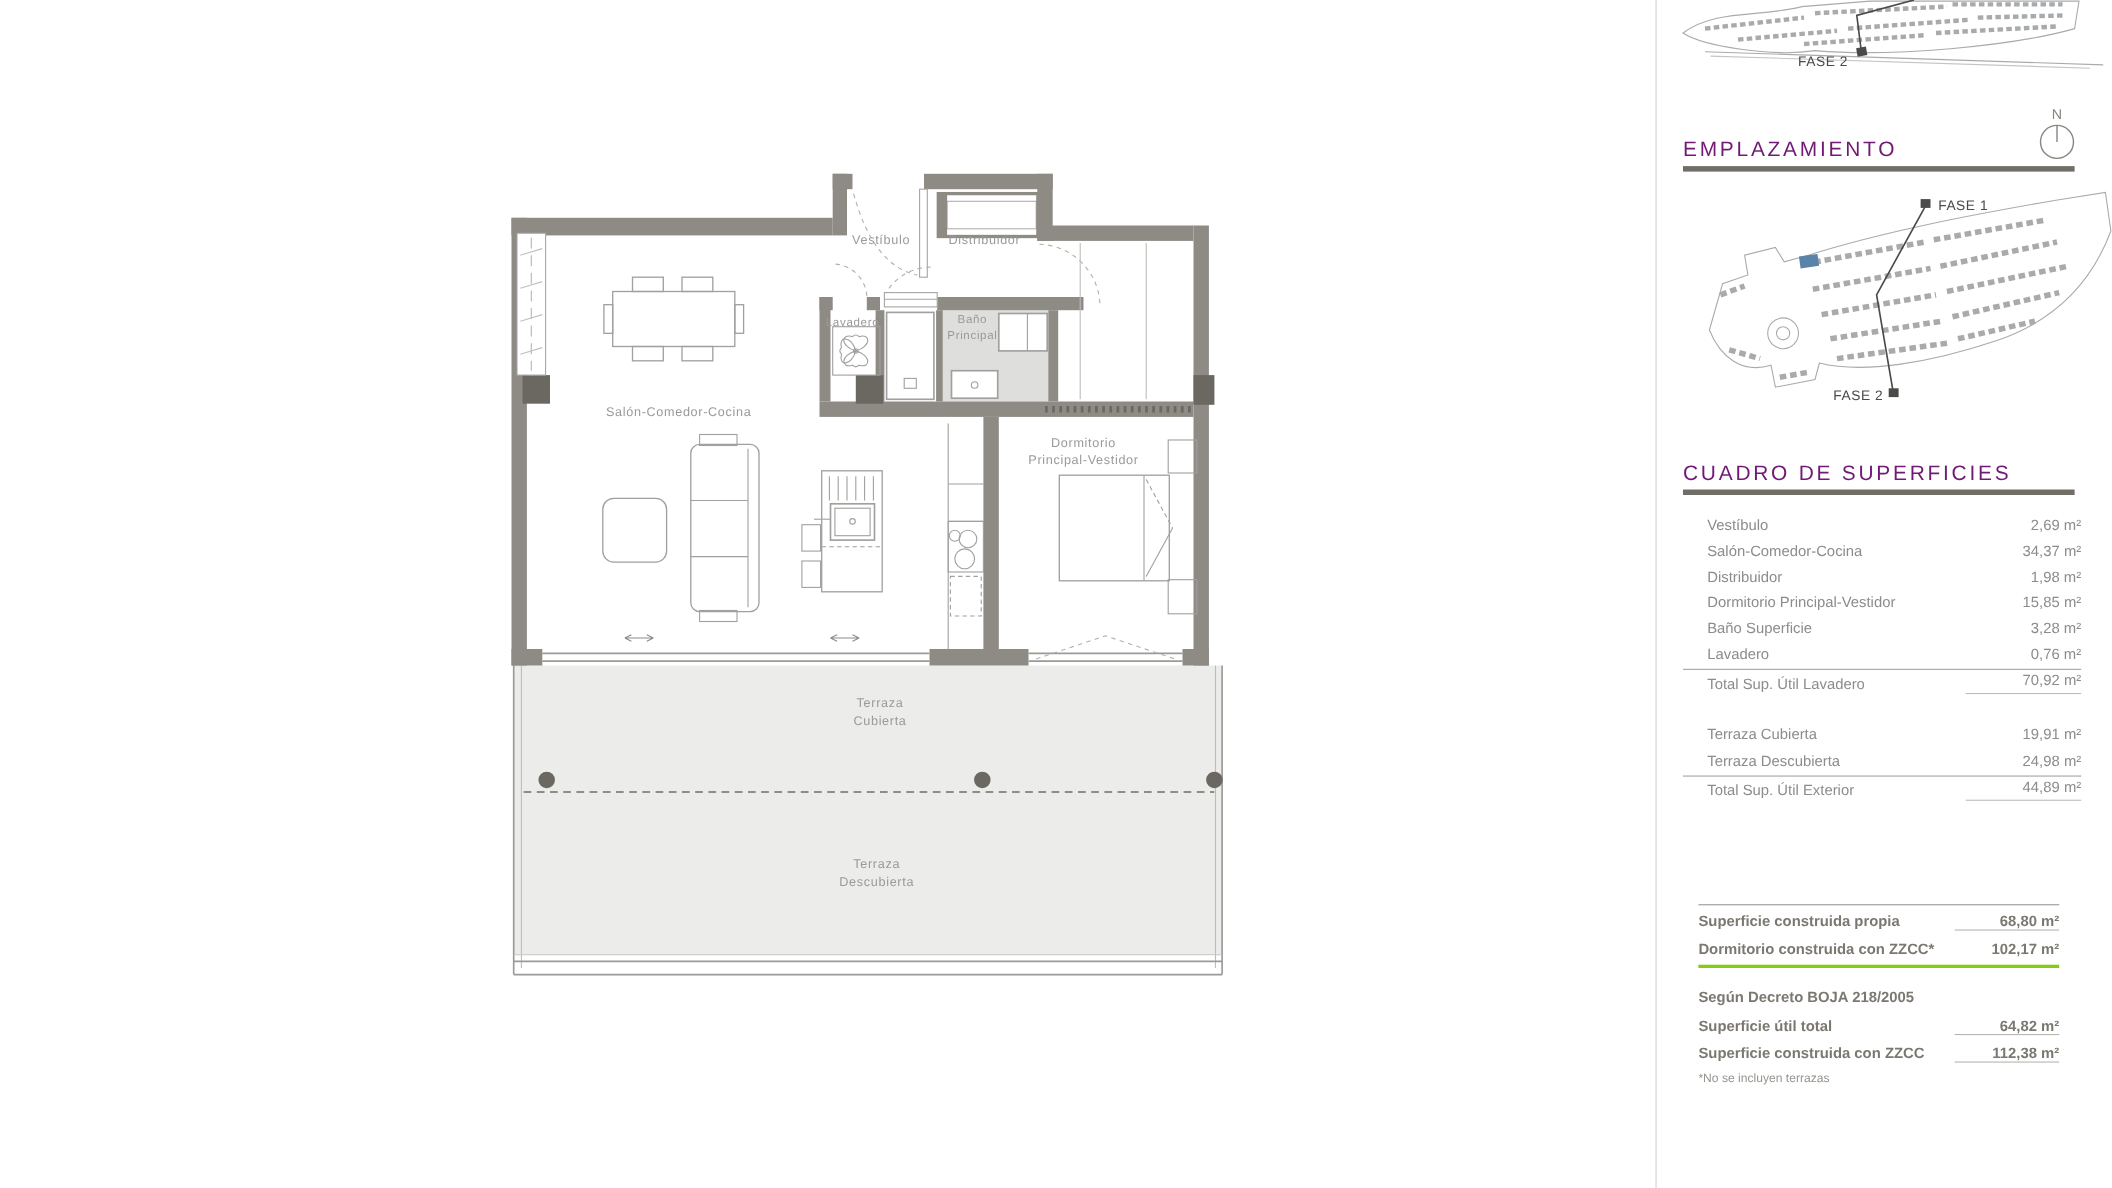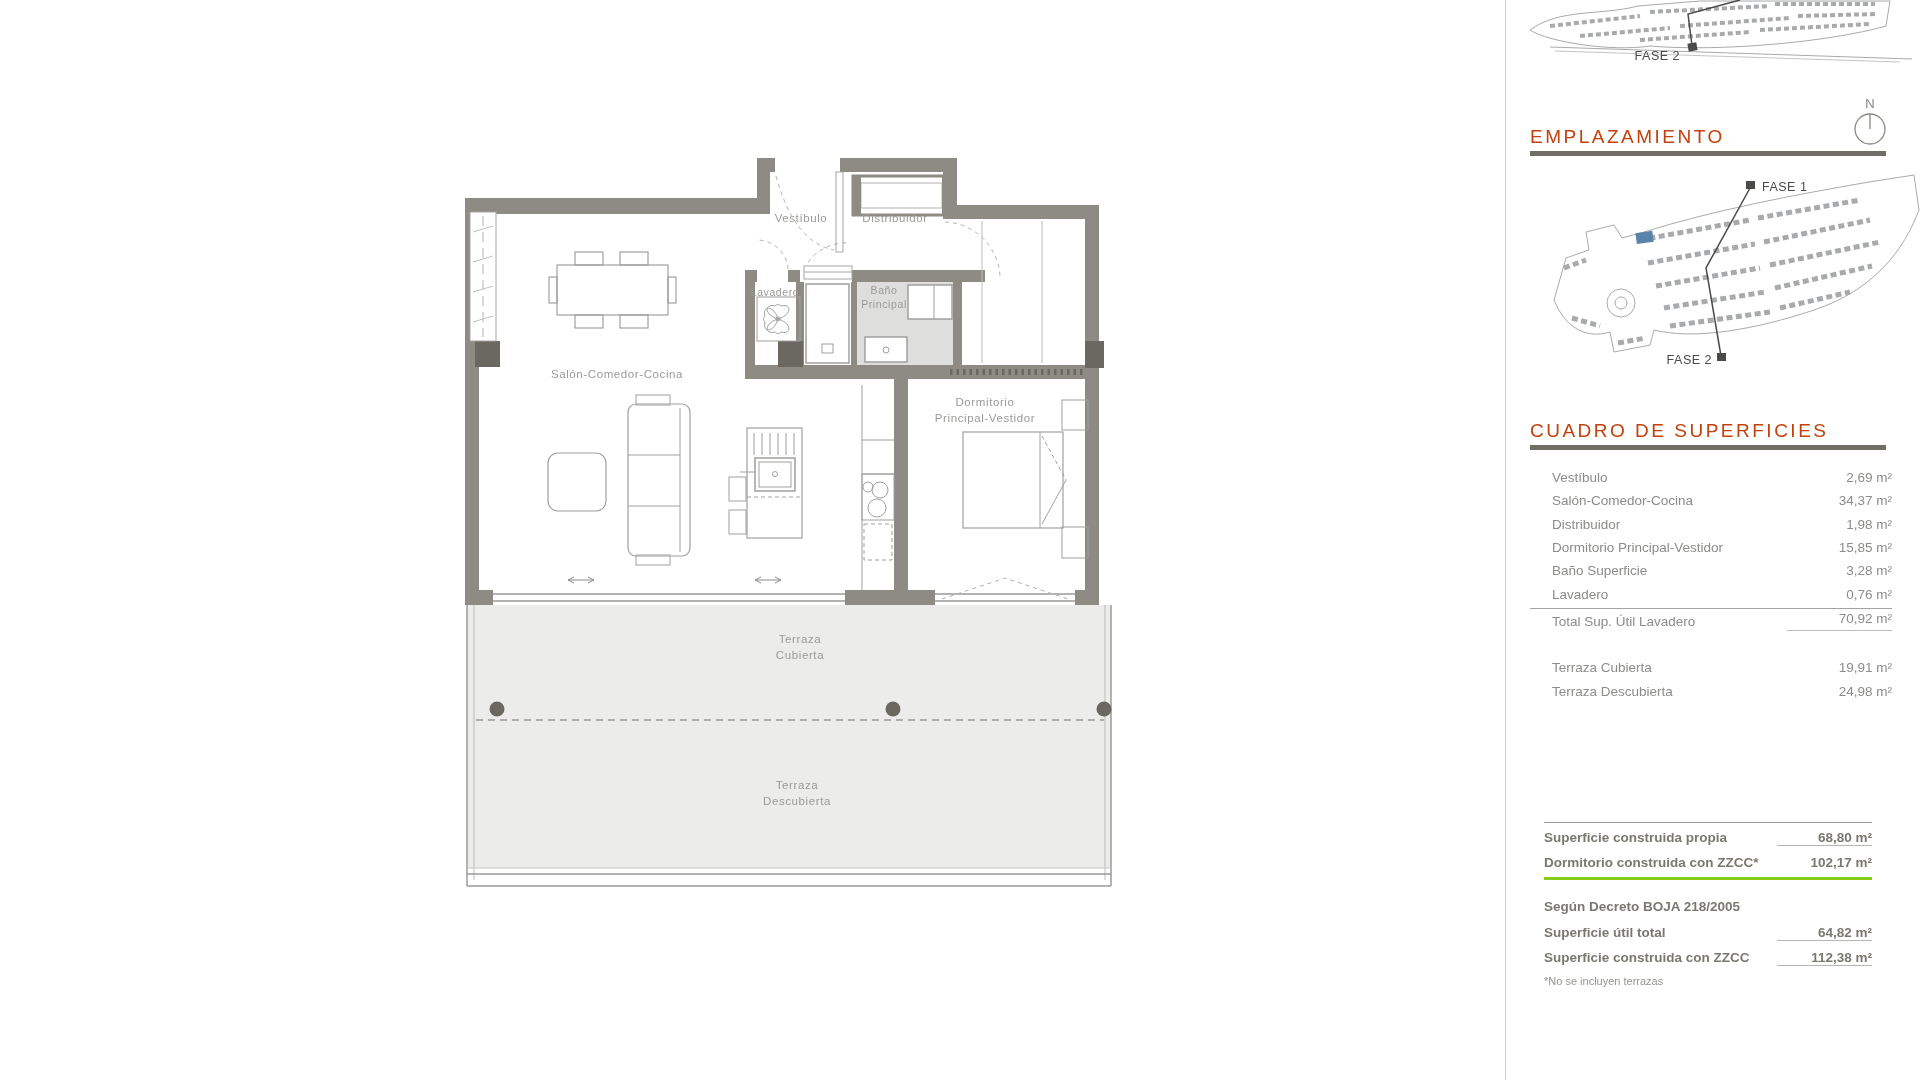--- a/index.html
+++ b/index.html
@@ -2,21 +2,21 @@
 <html><head>
 <meta charset="utf-8">
 <style>
   html,body{margin:0;padding:0;background:#ffffff;width:1920px;height:1080px;overflow:hidden;
             font-family:"Liberation Sans", sans-serif;}
   .page{position:relative;width:1920px;height:1080px;background:#fff;}
   .divider{position:absolute;left:1505px;top:0;width:1px;height:1080px;background:#d2d2d0;}
   .plan-svg{position:absolute;left:0;top:0;}
   .sidebar{position:absolute;left:1506px;top:0;width:414px;height:780px;}
   .abs{position:absolute;}
-  .sec-title{font-size:19px;letter-spacing:2.5px;color:#c2410c;font-weight:400;white-space:nowrap;}
+  .sec-title{font-size:19px;letter-spacing:2.5px;color:#701a75;font-weight:400;white-space:nowrap;}
   .sec-bar{height:5px;background:#716e68;}
   .north{color:#8a8781;}
   .tbl{font-size:13.5px;color:#8c8c8a;}
   .trow{display:flex;justify-content:space-between;height:23.3px;align-items:center;
         padding-left:22px;}
   .trow .val{text-align:right;}
   .ttotal{border-top:1px solid #a3a3a1;margin-top:2px;}
   .ttotal .val{border-bottom:1px solid #bdbdbb;padding:2px 0 4px 0;min-width:105px;}
   .ttotal .lbl{padding-top:2px;}
   .boldblk{font-size:13.5px;font-weight:bold;color:#7b7871;}
@@ -329,20 +329,24 @@
       </div>
       <div style="height:24px;"></div>
       <div class="trow">
         <span class="lbl">Terraza Cubierta</span>
         <span class="val">19,91 m²</span>
       </div>
       <div class="trow">
         <span class="lbl">Terraza Descubierta</span>
         <span class="val">24,98 m²</span>
       </div>
+      <div class="trow ttotal">
+        <span class="lbl">Total Sup. Útil Exterior</span>
+        <span class="val">44,89 m²</span>
+      </div>
     </div>
 
     <div class="abs boldblk" style="left:38px;top:822px;width:328px;border-top:1px solid #9a9a98;border-bottom:3px solid #84cc16;padding:2px 0;">
       <div class="brow">
         <span>Superficie construida propia</span>
         <span class="val u-under">68,80 m²</span>
       </div>
       <div class="brow">
         <span>Dormitorio construida con ZZCC*</span>
         <span class="val">102,17 m²</span>

